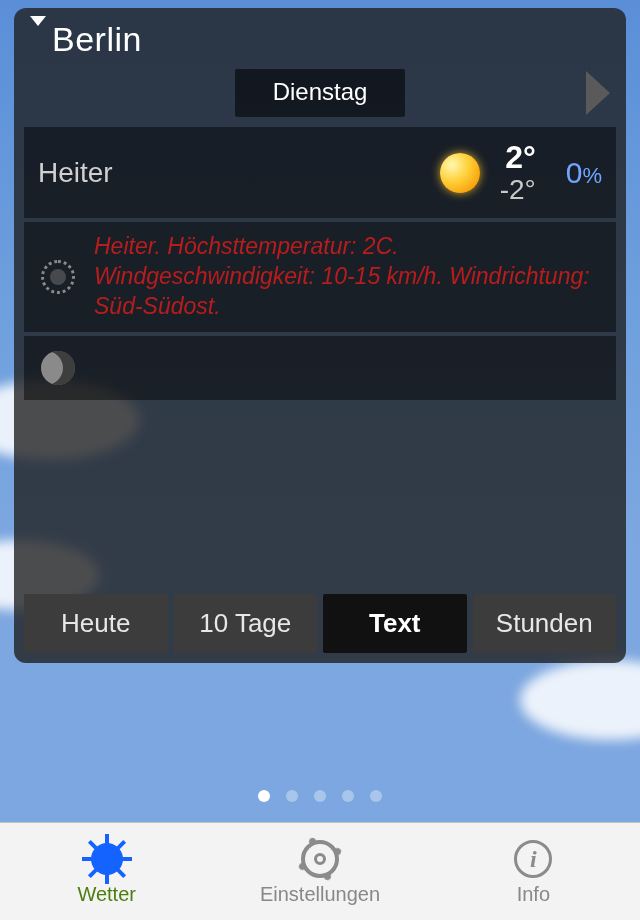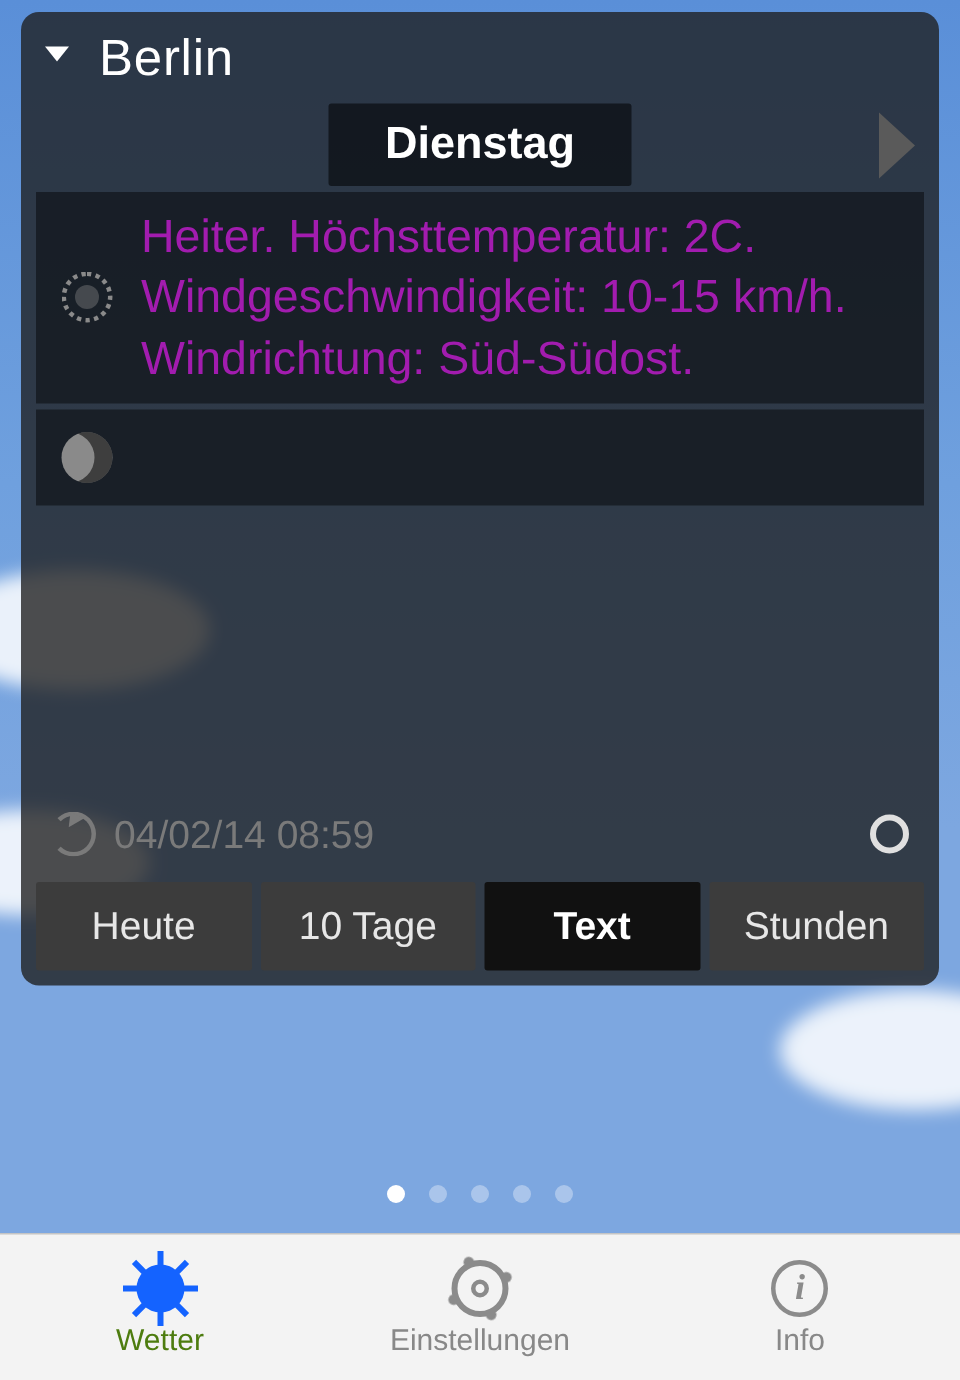--- a/index.html
+++ b/index.html
@@ -15,27 +15,27 @@
   .cloud.c3 { width:180px; height:80px; top:660px; right:-60px; }
 
   
   .panel {
     position:absolute; left:14px; right:14px; top:8px;
     background:rgba(30,30,30,0.78);
     border-radius:12px;
     padding:12px 10px 10px 10px;
     color:#d8d8d8;
   }
-  .location-row { display:flex; align-items:center; gap:20px; padding-left:6px; }
+  .location-row { display:flex; align-items:flex-start; gap:6px; padding-left:6px; }
   .tri { display:inline-block; width:0; height:0; border-left:8px solid transparent; border-right:8px solid transparent; border-top:10px solid #fff; transform:translateY(-4px); }
   .location-name { color:#fff; font-size:34px; font-weight:500; letter-spacing:0.5px; }
 
   .day-selector { position:relative; display:flex; justify-content:center; align-items:center; margin-top:10px; }
   .day-box { background:rgba(0,0,0,0.55); padding:10px 38px 12px 38px; border-radius:2px; text-align:center; }
-  .day-name { color:#fff; font-size:30px; font-weight:700; line-height:1.1; }
+  .day-name { color:#fff; font-size:24px; font-weight:400; line-height:1.1; }
   .day-date { color:#bdbdbd; font-size:26px; font-weight:400; }
   .arrow-next {
     position:absolute; right:6px; top:50%; transform:translateY(-50%);
     width:0; height:0; border-top:22px solid transparent; border-bottom:22px solid transparent;
     border-left:24px solid #5a5a5a;
   }
 
   .summary-row {
     display:flex; align-items:center;
     background:rgba(0,0,0,0.45);
@@ -55,21 +55,21 @@
   .pop { color:#6fa7ff; font-size:30px; font-weight:500; margin-left:20px; }
   .pop .pct { font-size:22px; }
 
   .desc-block {
     background:rgba(0,0,0,0.45);
     margin-top:4px;
     display:flex; align-items:center;
     padding:10px 12px; gap:14px;
   }
   .desc-icon { width:44px; height:44px; flex:0 0 auto; display:flex; align-items:center; justify-content:center; }
-  .desc-text { color:#a21caf; font-size:31px; line-height:1.3; }
+  .desc-text { color:#b91c1c; font-size:23px; line-height:1.3;font-style:italic; }
   .sun-outline {
     width:34px; height:34px; border:3px dotted #8a8a8a; border-radius:50%;
     position:relative;
   }
   .sun-outline::after{content:"";position:absolute;inset:6px;border-radius:50%;background:#8a8a8a;opacity:0.4;}
   .moon {
     width:34px; height:34px; border-radius:50%;
     background:#8a8a8a;
     box-shadow: inset -12px 0 0 0 rgba(0,0,0,0.55);
   }
@@ -149,41 +149,50 @@
     <span class="location-name">Berlin</span>
   </div>
 
   <div class="day-selector">
     <div class="day-box">
       <div class="day-name">Dienstag</div>
     </div>
     <div class="arrow-next"></div>
   </div>
 
+  <div class="summary-row">
+    <span class="summary-label">Heiter</span>
+    <span class="summary-gap"></span>
+    <span class="sun-icon">
+        <span class="sun-core"></span>
+      </span>
+    <span class="temps">
+      <div class="temp-hi">2°</div>
+      <div class="temp-lo">-2°</div>
+    </span>
+    <span class="pop">
+      <span>0</span><span class="pct">%</span>
+    </span>
+  </div>
 
   <div class="desc-block">
     <div class="desc-icon">
         <div class="sun-outline"></div>
       </div>
     <div class="desc-text">Heiter. Höchsttemperatur: 2C. Windgeschwindigkeit: 10-15 km/h. Windrichtung: Süd-Südost.</div>
   </div>
 
   <div class="desc-block">
     <div class="desc-icon">
         <div class="moon"></div>
       </div>
   </div>
 
   <div class="spacer"></div>
 
-  <div class="refresh-row">
-    <div class="reload-icon"></div>
-    <div class="refresh-time">04/02/14 08:59</div>
-    <div class="loc-circle"></div>
-  </div>
 
   <div class="tabs">
     <div class="tab">Heute</div>
     <div class="tab">10 Tage</div>
     <div class="tab active">Text</div>
     <div class="tab">Stunden</div>
   </div>
 
 </div>
 

